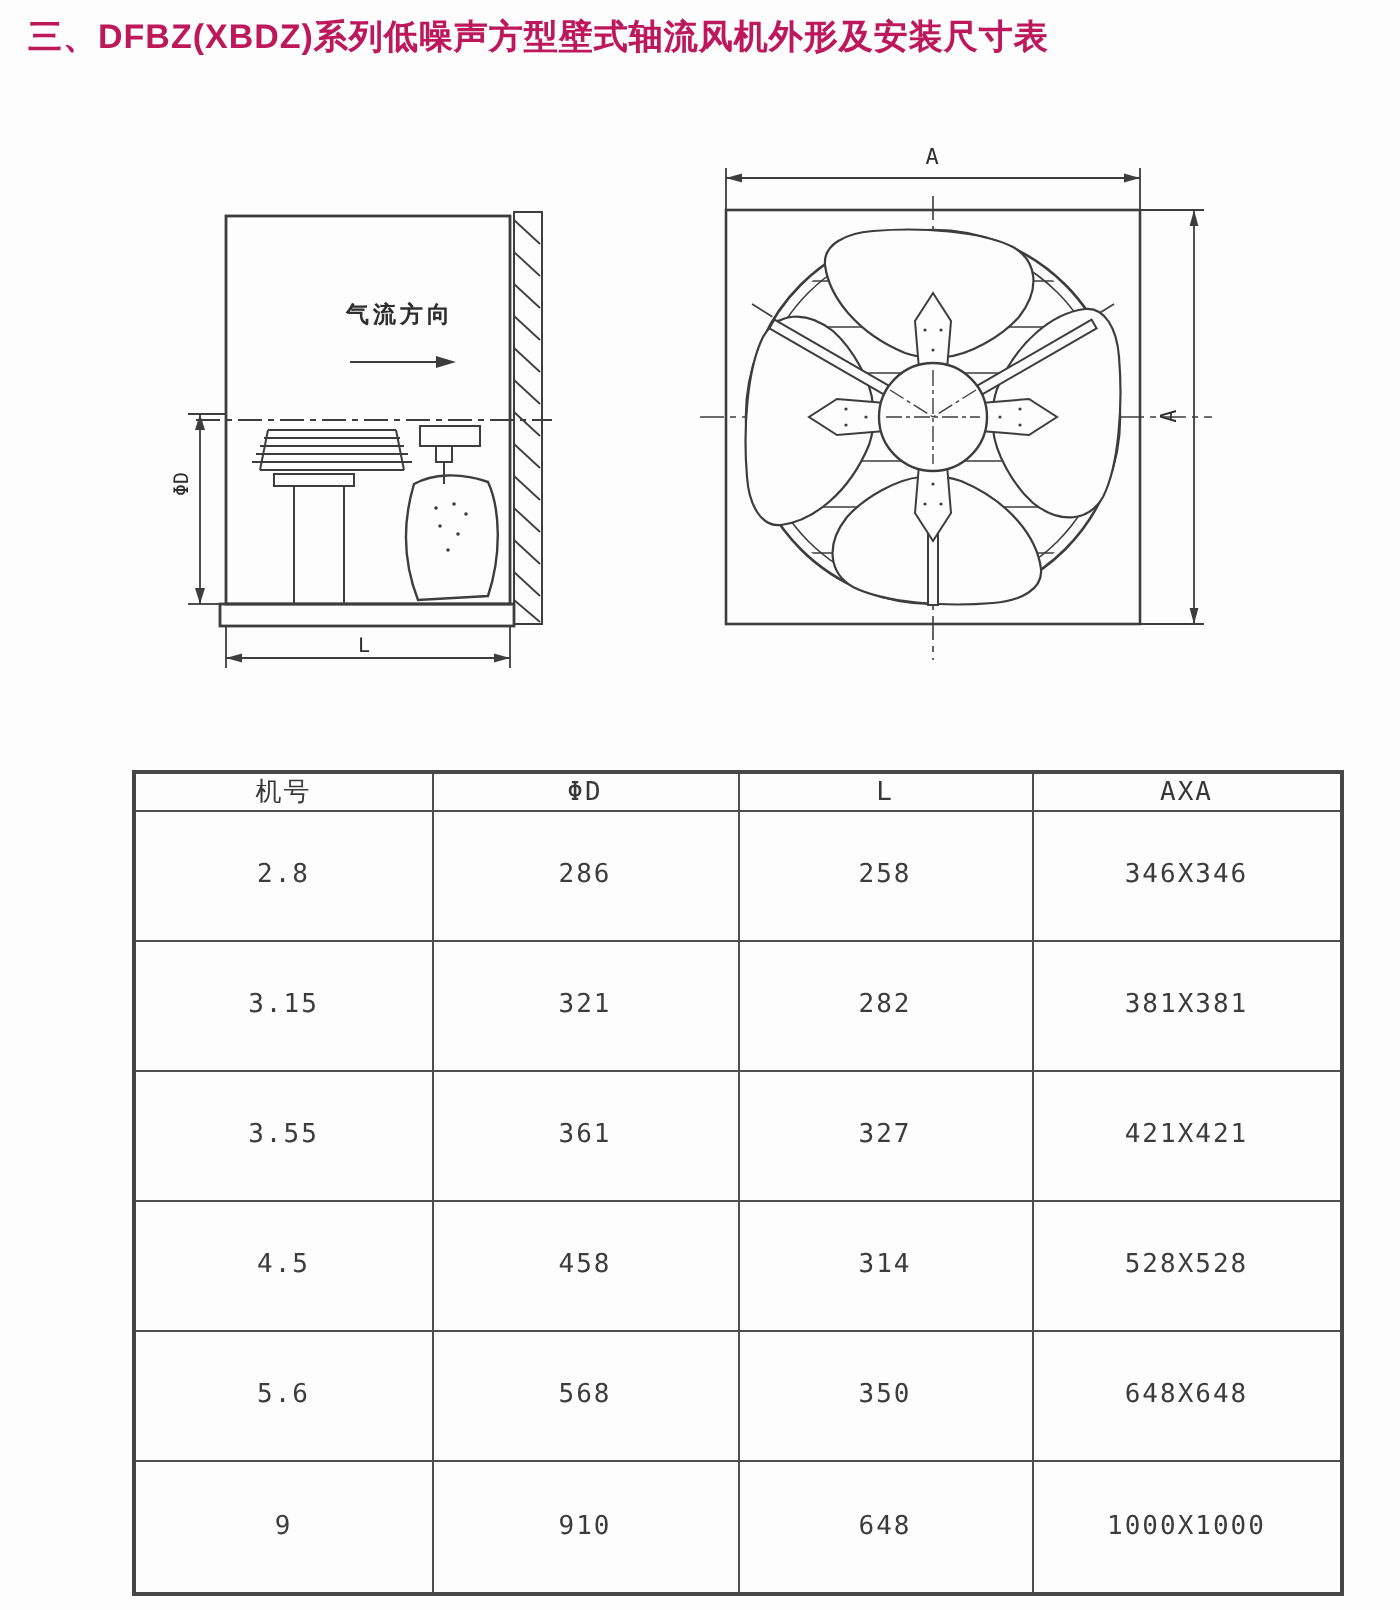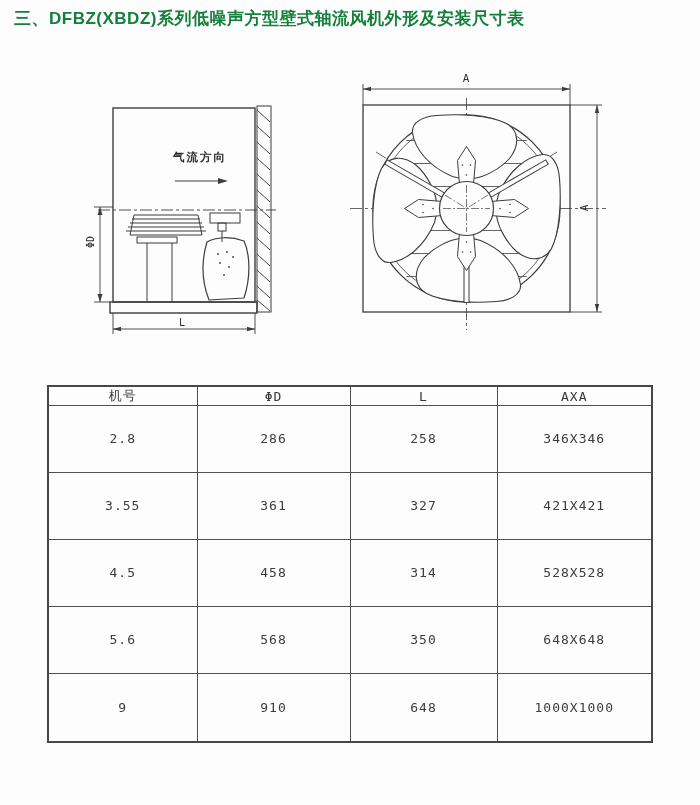--- a/index.html
+++ b/index.html
@@ -2,28 +2,28 @@
 <html><head>
 <meta charset="utf-8">
 <style>
   html,body{margin:0;padding:0;background:#e8e8e8;}
   #page{
     position:relative;width:700px;height:805px;background:#fdfdfd;
     font-family:"Liberation Sans","DejaVu Sans",sans-serif;overflow:hidden;
   }
   #doc-title{
     position:absolute;left:14px;top:7px;font-size:17px;font-weight:bold;
-    color:#15803d;letter-spacing:0.5px;white-space:nowrap;
+    color:#be185d;letter-spacing:0.5px;white-space:nowrap;
   }
   svg text{font-family:"DejaVu Sans Mono","Liberation Mono",monospace;fill:#2e2e2e;}
   svg .cn{font-family:"Liberation Sans","DejaVu Sans",sans-serif;}
   #side-view{position:absolute;left:80px;top:82px;}
   #front-view{position:absolute;left:348px;top:68px;}
   #spec-table{
-    position:absolute;left:47px;top:385px;width:604px;height:358px;
+    position:absolute;left:66px;top:385px;width:604px;height:413px;
     border-collapse:collapse;table-layout:fixed;
     font-family:"DejaVu Sans Mono","Liberation Mono",monospace;
     font-size:13px;color:#3c3c3c;
   }
   #spec-table th,#spec-table td{
     border:1px solid #4f4f4f;text-align:center;vertical-align:middle;
     padding:0;font-weight:normal;letter-spacing:1px;
   }
   #spec-table{border:2px solid #474747;}
   #spec-table th{font-size:13px;color:#383838;}
@@ -228,20 +228,26 @@
       </tr>
     </thead>
     <tbody>
       <tr>
         <td>2.8</td>
         <td>286</td>
         <td>258</td>
         <td>346X346</td>
       </tr>
       <tr>
+        <td>3.15</td>
+        <td>321</td>
+        <td>282</td>
+        <td>381X381</td>
+      </tr>
+      <tr>
         <td>3.55</td>
         <td>361</td>
         <td>327</td>
         <td>421X421</td>
       </tr>
       <tr>
         <td>4.5</td>
         <td>458</td>
         <td>314</td>
         <td>528X528</td>

